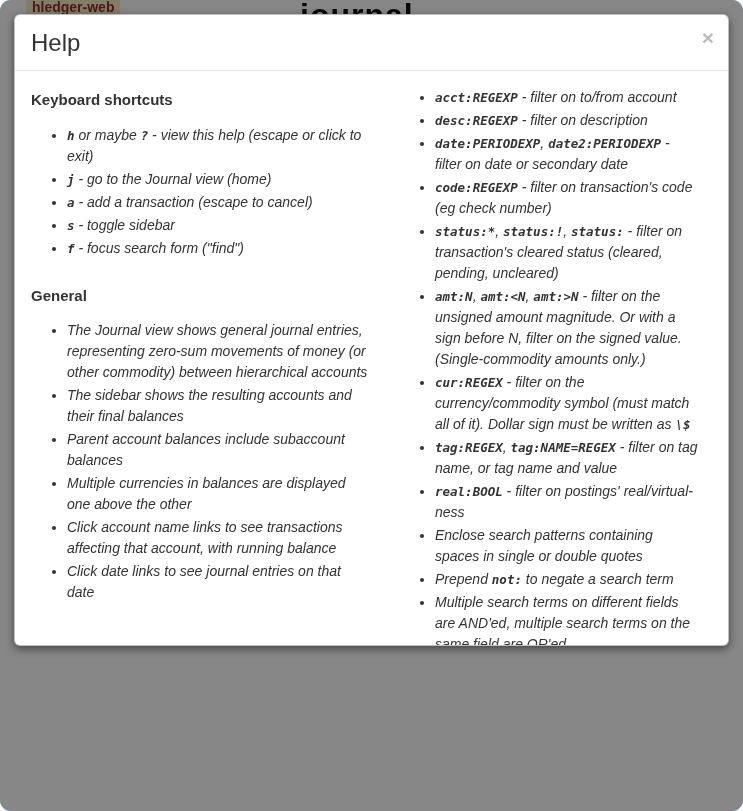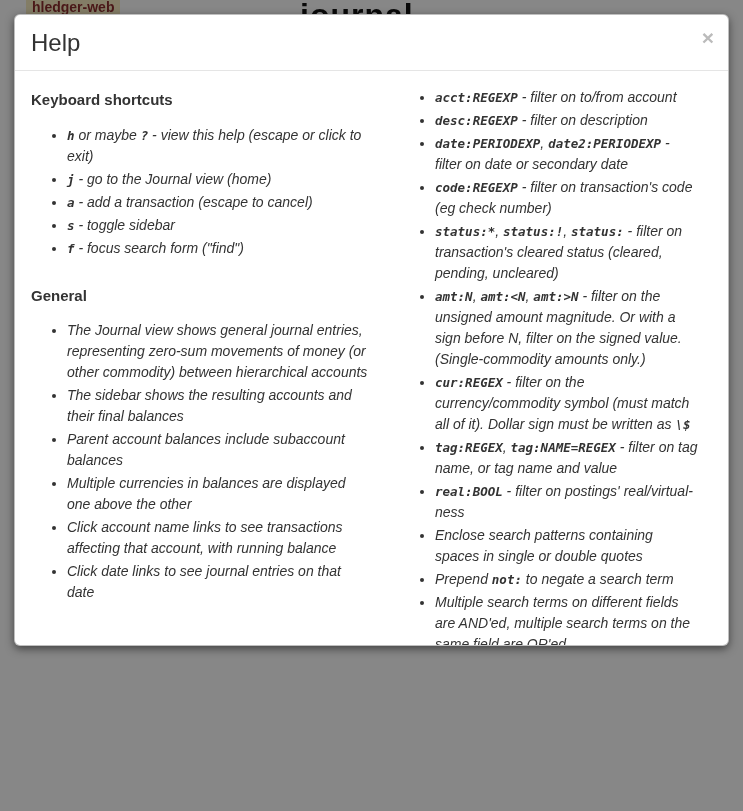--- a/index.html
+++ b/index.html
@@ -5,20 +5,21 @@
   * { box-sizing: border-box; margin: 0; padding: 0; }
   html, body { width: 743px; height: 811px; }
   body { font-family: "Liberation Sans", sans-serif; }
 
   .screen {
     position: relative;
     width: 743px;
     height: 811px;
     background: #0ea5e9;
     overflow: hidden;
+    border-radius: 11px;
   }
 
   
   .page-behind {
     position: absolute;
     inset: 0;
     background: #ffffff;
   }
   .brand {
     position: absolute;

